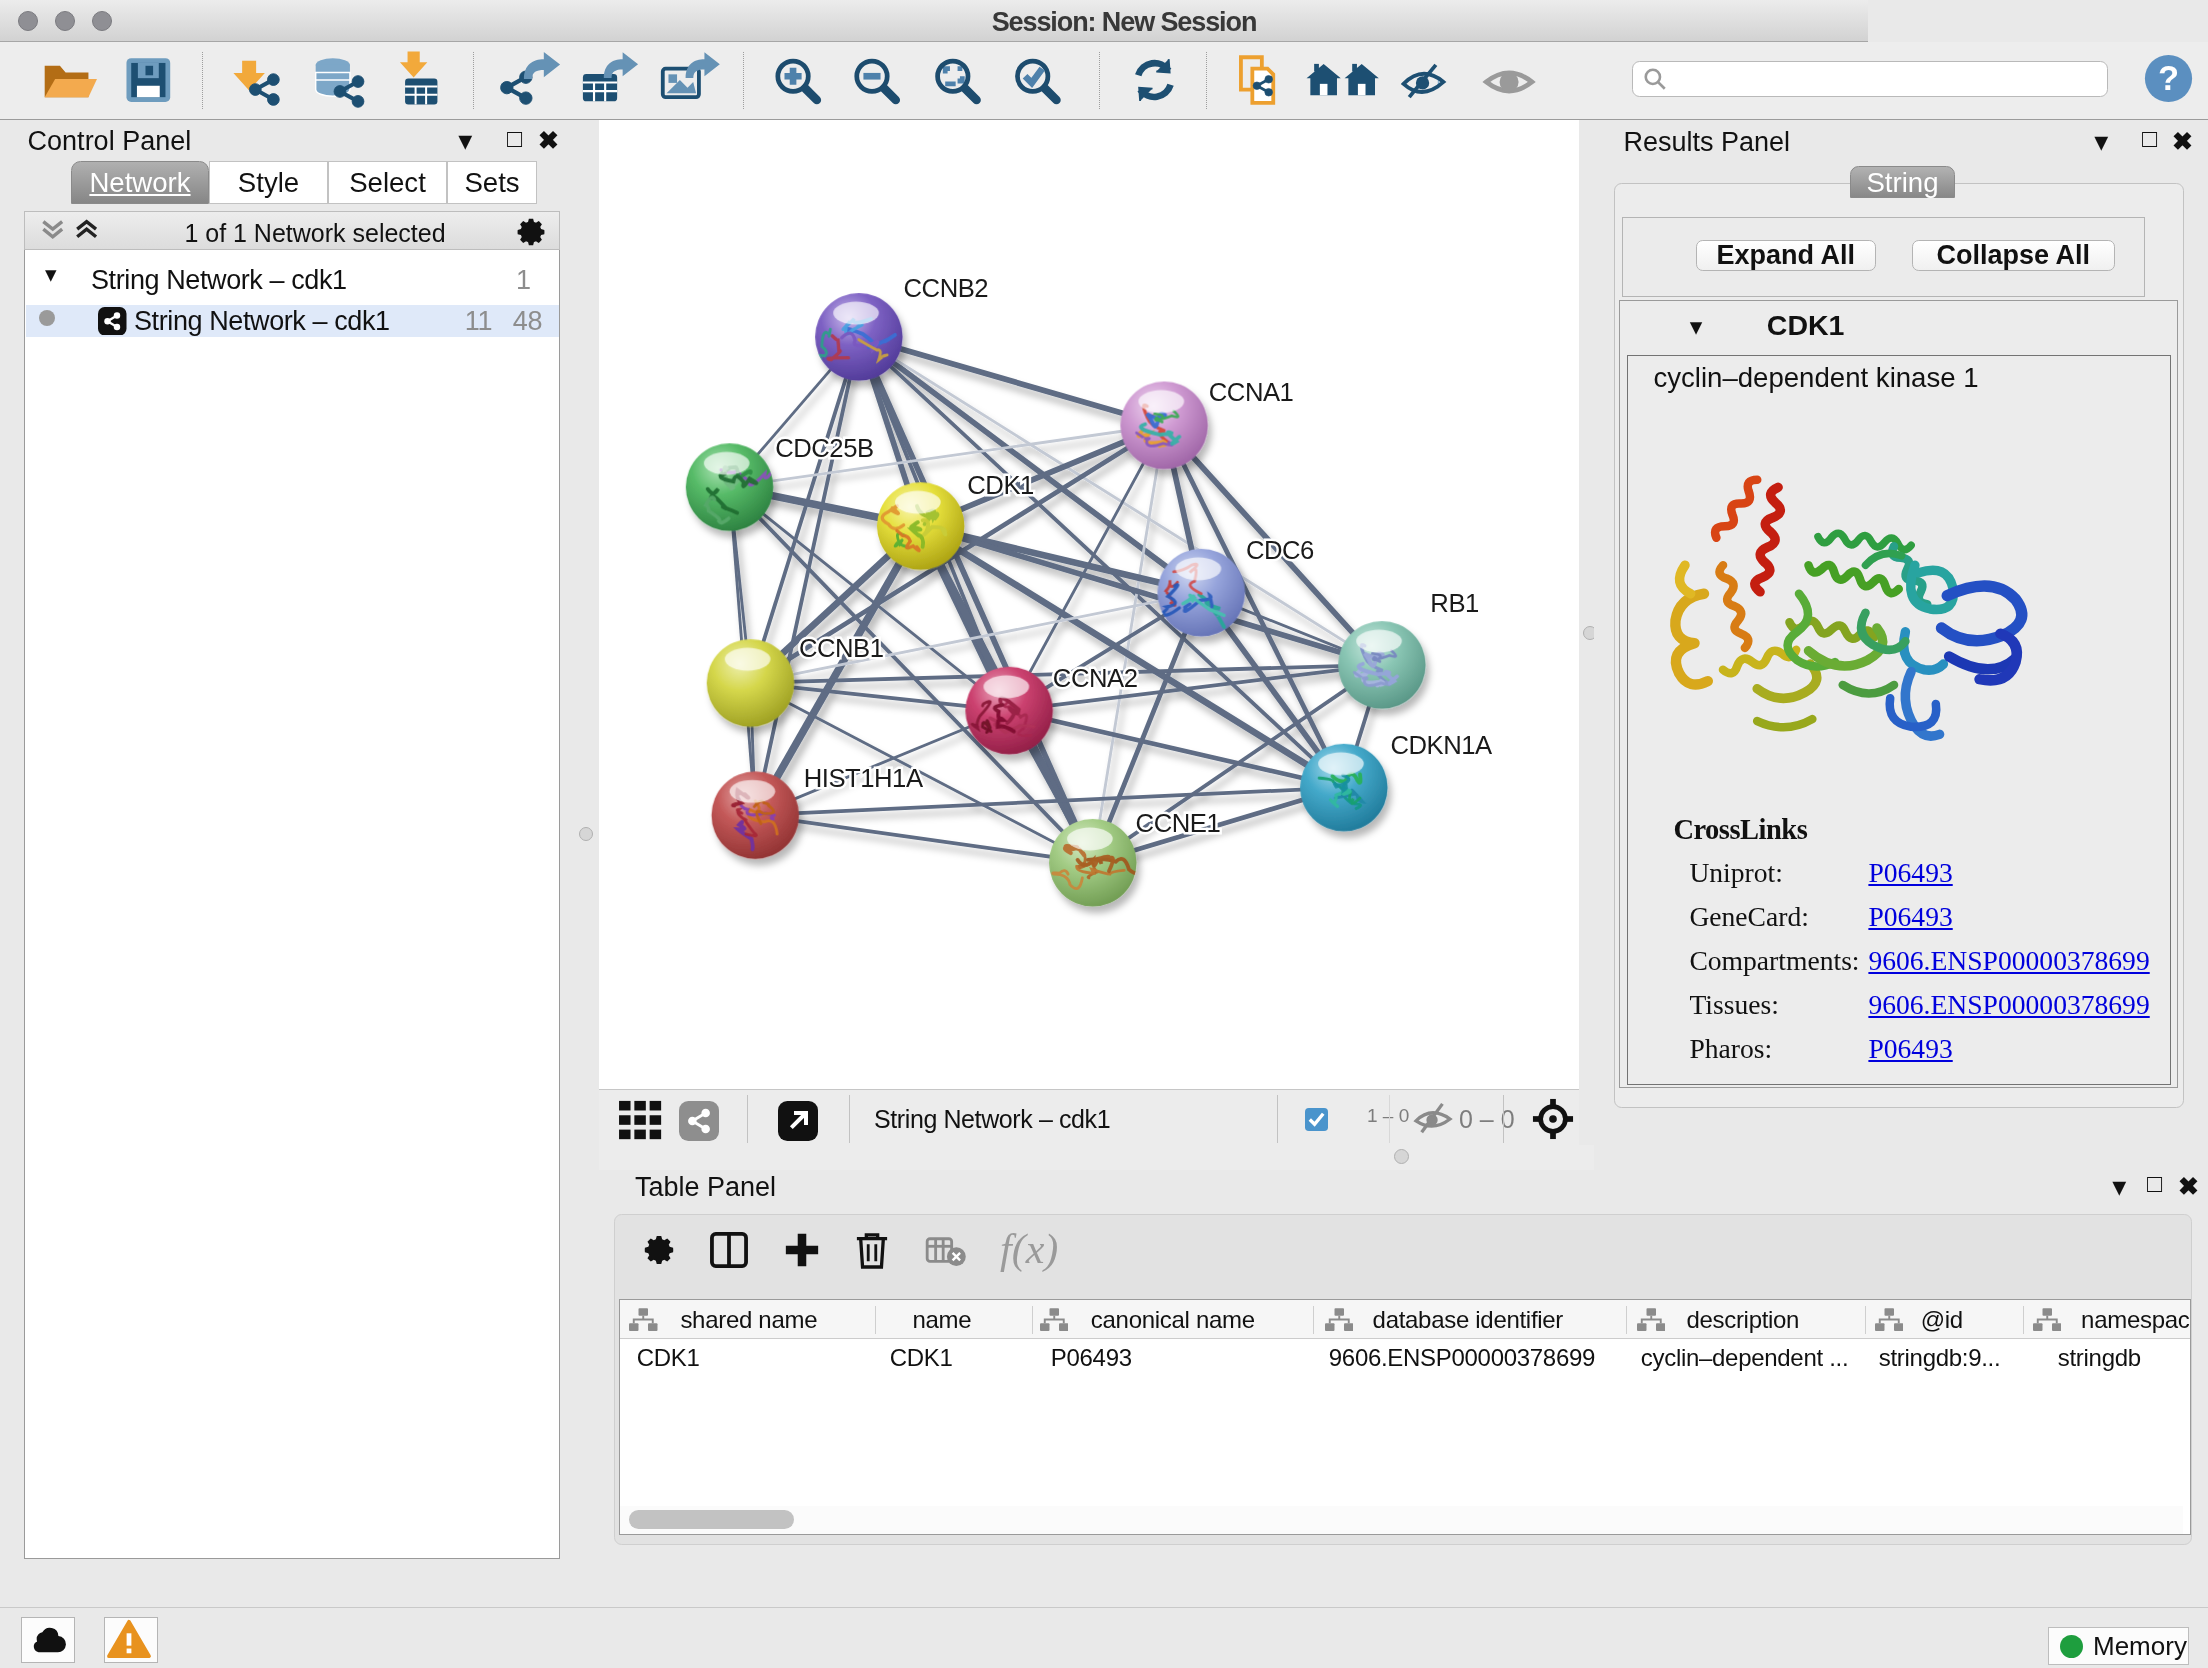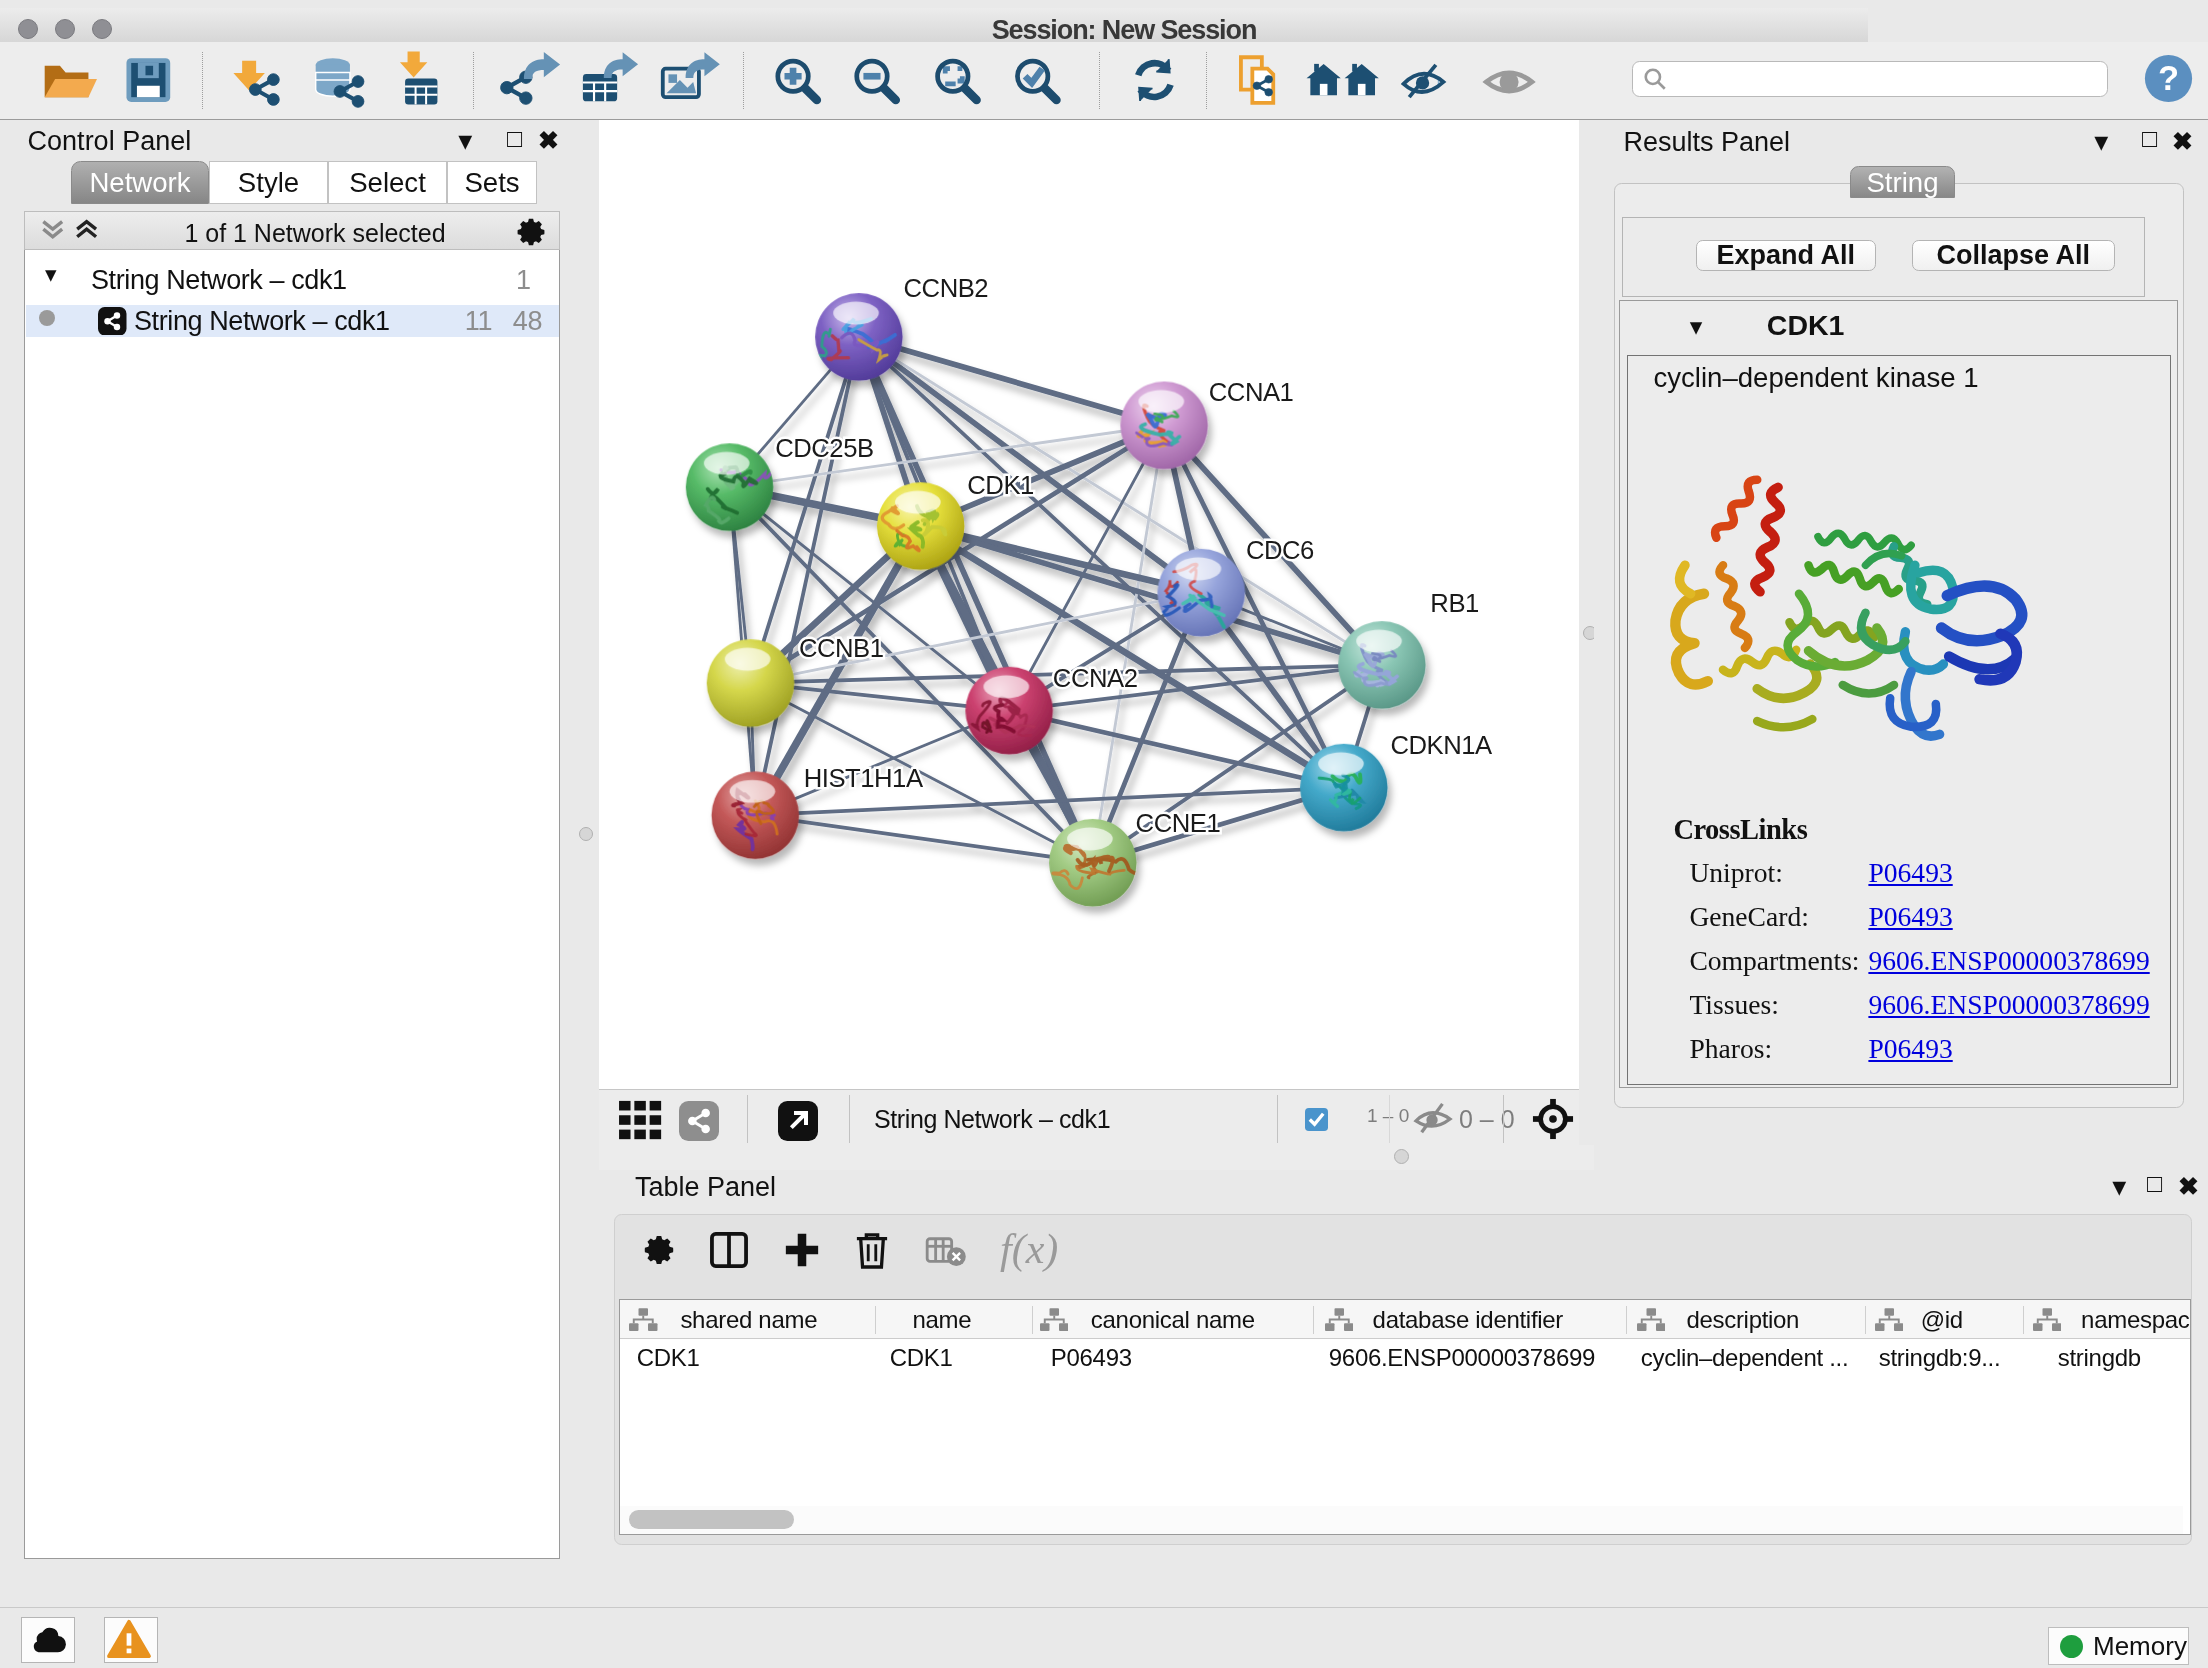--- a/index.html
+++ b/index.html
@@ -1,38 +1,38 @@
 <!DOCTYPE html>
 <html style="font-size:15px"><head>
 <meta charset="utf-8">
 <style>
 * { margin:0; padding:0; box-sizing:border-box; }
 html,body { width:2208px; height:1668px; overflow:hidden; }
 body { font-family:"Liberation Sans", sans-serif; background:#e9e9e9; position:relative; }
 .abs { position:absolute; }
 
-#titlebar { left:0; top:8px; width:1868px; height:42px;
+#titlebar { left:0; top:0; width:1868px; height:42px;
   background:linear-gradient(#ececec,#d2d2d2); border-bottom:1px solid #a6a6a6; }
 .tl { position:absolute; top:10.5px; width:20px; height:20px; border-radius:50%;
   background:#8f8f94; border:1px solid #7b7b80; }
 #title { position:absolute; top:6.7px; left:0; width:2208px; text-align:center; text-indent:40px;
   font-size:27px; font-weight:bold; color:#383838; letter-spacing:-1.1px; }
 
 #toolbar { left:0; top:42px; width:2208px; height:78px; background:#ededed; border-bottom:1.9px solid #9b9b9b; }
 .sep { position:absolute; top:9.5px; height:57px; width:0; border-left:1.9px dotted #9d9d9d; }
 #searchbox { position:absolute; left:1632px; top:19px; width:476px; height:36px; background:#fff;
   border:1.9px solid #b9b9b9; border-radius:7.6px; }
 
 .ptitle { font-size:27px; color:#111; }
 .panicon { position:absolute; font-size:25px; color:#111; font-weight:bold; }
 
 #ctabs { left:71px; top:161px; }
 .tab { position:absolute; top:0; height:43px; background:#fff; border:1px solid #c2c2c2;
   font-size:27.6px; color:#111; text-align:center; line-height:41px; }
-.tabsel { background:linear-gradient(#b0b0b0,#868686); color:#fff; border:1px solid #8a8a8a; border-radius:9.5px 9.5px 0 0; }
+.tabsel { background:linear-gradient(#b0b0b0,#868686); color:#fff; border:1px solid #8a8a8a; border-radius:9.5px 9.5px 0 0;text-decoration:underline; }
 #netheader { left:24px; top:211px; width:536px; height:39px; background:linear-gradient(#ededed,#dcdcdc);
   border:1px solid #bdbdbd; }
 #netlist { left:24px; top:250px; width:536px; height:1309px; background:#fff; border:1px solid #9a9a9a; border-top:none; }
 .lrow { position:absolute; left:1px; width:533px; height:28.5px; font-size:27px; letter-spacing:-0.4px; color:#111; }
 
 #netview { left:599px; top:120px; width:980px; height:969px; background:#fff; }
 #netbar { left:599px; top:1089px; width:980px; height:56px; background:#ececec; border-top:1px solid #c6c6c6; }
 
 #respanel { left:1594px; top:120px; width:614px; height:1050px; background:#e9e9e9; }
 

